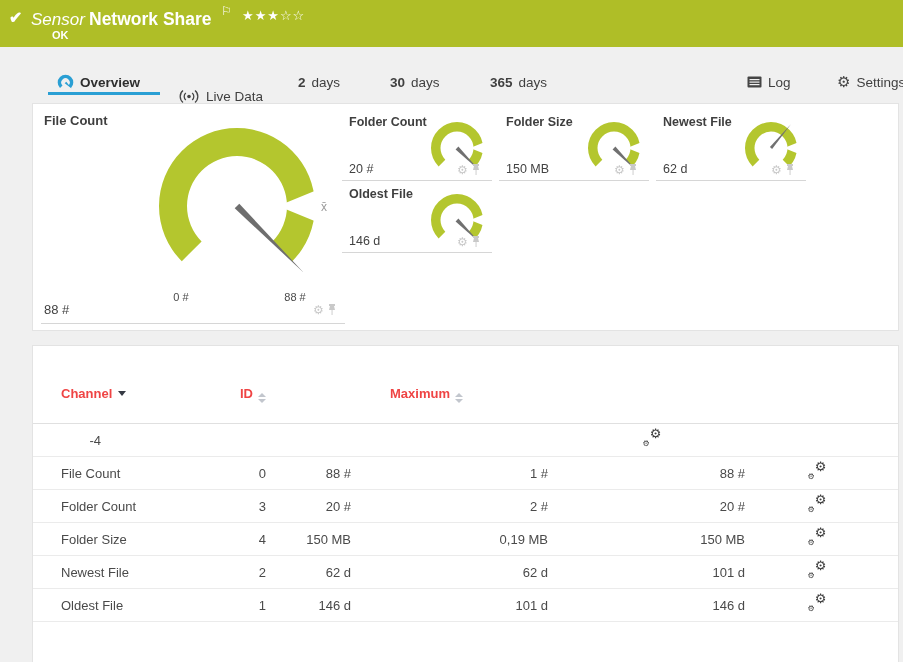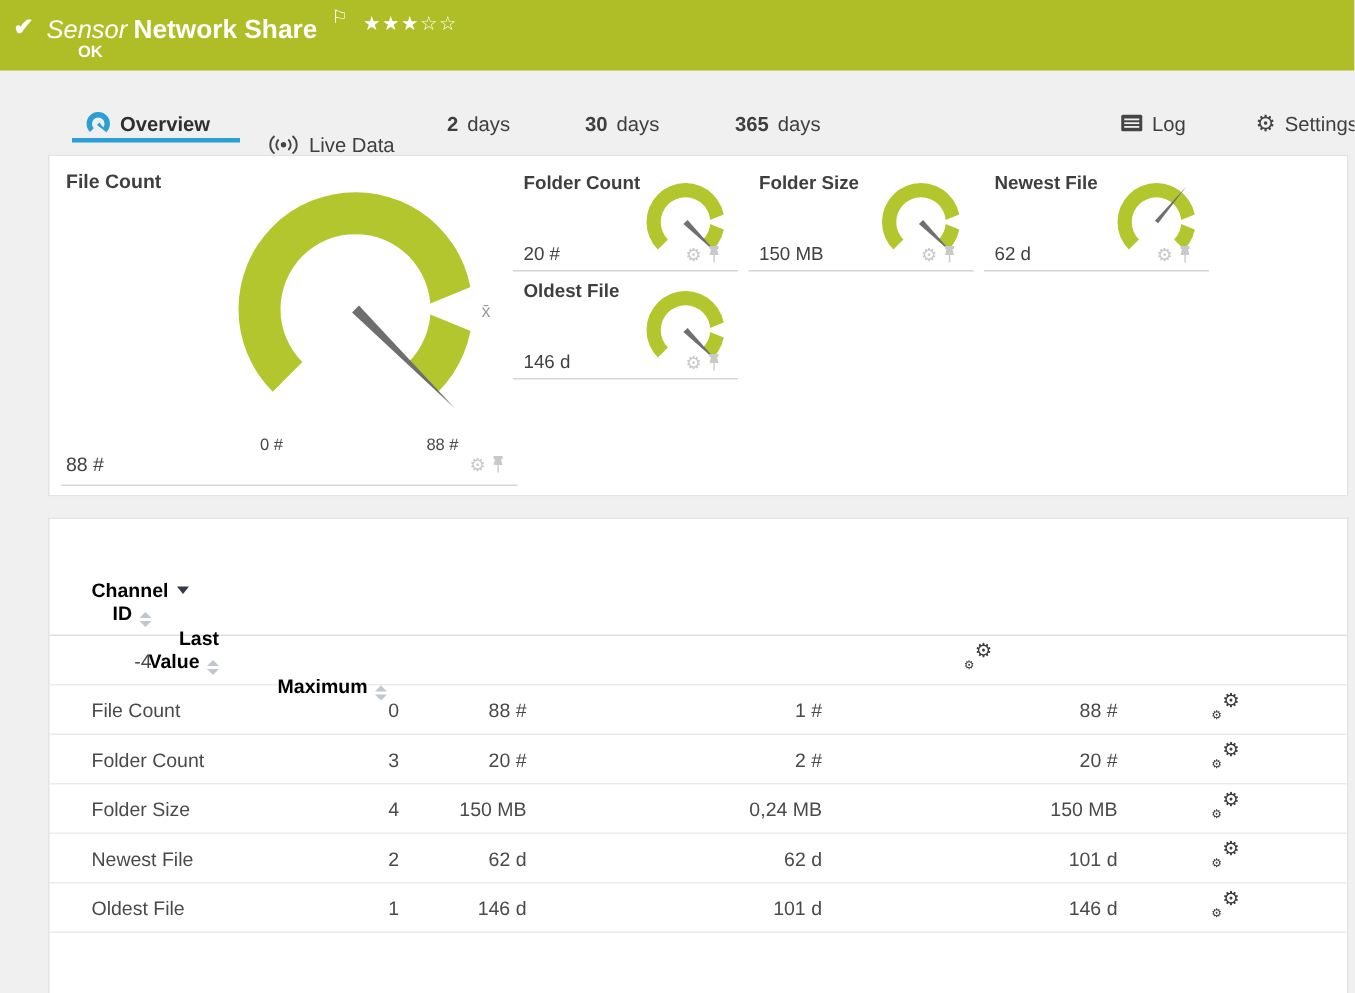--- a/index.html
+++ b/index.html
@@ -58,21 +58,21 @@
   .tile .t-value { position:absolute; left:7px; top:49px; font-size:12.5px; color:#424242; }
   .tile .t-icons { position:absolute; left:115px; top:51px; }
 
   .gp { display:inline-flex; align-items:center; gap:3px; color:#c9c9c9; }
   .gp .mini-gear { font-size:12px; line-height:12px; cursor:pointer; }
   .gp svg { display:block; cursor:pointer; }
 
   
   .thead { display:flex; align-items:flex-start; margin-top:40px; height:38px;
            border-bottom:1px solid #e0e0e0; padding-left:28px;
-           font-size:13px; font-weight:bold; color:#000000; line-height:15px;flex-direction:column; }
+           font-size:13px; font-weight:bold; color:#ef4444; line-height:15px; }
   .trow { display:flex; align-items:center; height:33px; border-bottom:1px solid #ebebeb;
           padding-left:28px; font-size:13px; color:#4a4a4a; }
   .c-ch { width:165px; text-align:left; }
   .c-id { width:40px; text-align:right; }
   .c-lv { width:85px; text-align:right; }
   .c-mn { width:197px; text-align:right; }
   .c-mx { width:197px; text-align:right; }
   .c-st { width:144px; text-align:center; }
   .thead > div { cursor:pointer; }
   .sort { display:inline-flex; flex-direction:column; gap:2px; margin-left:5px; vertical-align:1px; }
@@ -263,27 +263,20 @@
     <div class="thead">
       <div class="c-ch">
         <span>Channel</span><span class="sorted-caret"></span>
       </div>
       <div class="c-id">
         <span>ID</span><span class="sort">
             <i class="up"></i>
             <i class="dn"></i>
           </span>
       </div>
-      <div class="c-lv">
-        <div>Last</div>
-        <div><span>Value</span><span class="sort">
-              <i class="up"></i>
-              <i class="dn"></i>
-            </span></div>
-      </div>
       <div class="c-mx">
         <span>Maximum</span><span class="sort">
             <i class="up"></i>
             <i class="dn"></i>
           </span>
       </div>
       <div class="c-st"></div>
     </div>
 
     <div class="trow">
@@ -309,21 +302,21 @@
       <div class="c-lv">20 #</div>
       <div class="c-mn">2 #</div>
       <div class="c-mx">20 #</div>
       <div class="c-st"><span class="chset"><span class="g1">⚙</span><span class="g2">⚙</span></span></div>
     </div>
 
     <div class="trow">
       <div class="c-ch">Folder Size</div>
       <div class="c-id">4</div>
       <div class="c-lv">150 MB</div>
-      <div class="c-mn">0,24 MB</div>
+      <div class="c-mn">0,19 MB</div>
       <div class="c-mx">150 MB</div>
       <div class="c-st"><span class="chset"><span class="g1">⚙</span><span class="g2">⚙</span></span></div>
     </div>
 
     <div class="trow">
       <div class="c-ch">Newest File</div>
       <div class="c-id">2</div>
       <div class="c-lv">62 d</div>
       <div class="c-mn">62 d</div>
       <div class="c-mx">101 d</div>

